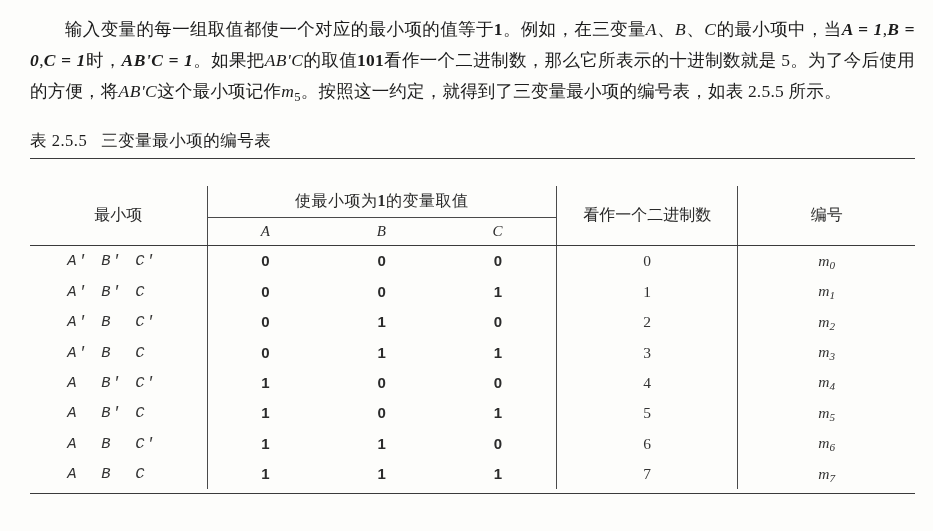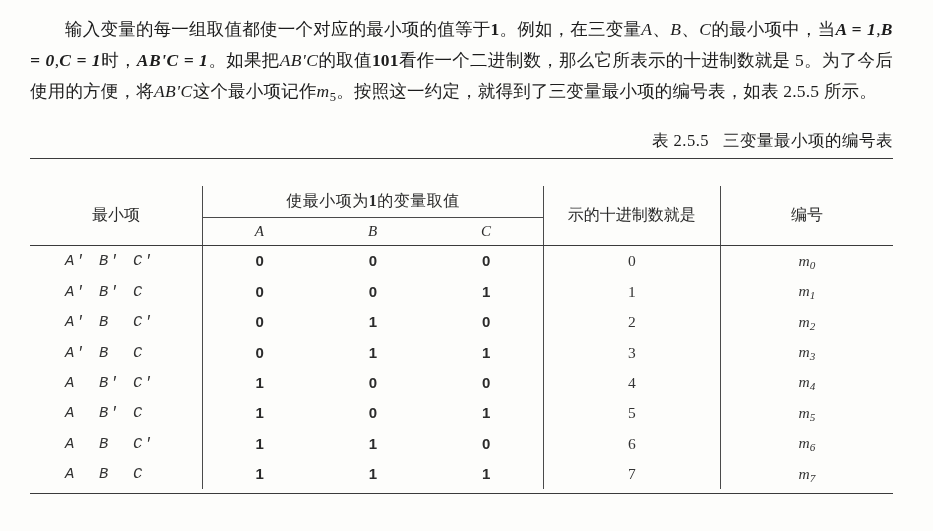--- a/index.html
+++ b/index.html
@@ -12,21 +12,21 @@
     background: #fdfdfb;
     font-family: "Liberation Serif", serif;
     color: #1a1a1a;
     overflow: hidden;
   }
   .page {
     position: relative;
     width: 933px;
     height: 467px;
     box-sizing: border-box;
-    padding: 14px 40px 0 30px;
+    padding: 14px 18px 0 30px;
   }
   .body-text {
     font-size: 17.5px;
     line-height: 1.78;
     text-align: justify;
     text-justify: inter-ideograph;
     letter-spacing: 0.2px;
     color: #1c1c1c;
   }
   .body-text p {
@@ -41,21 +41,21 @@
   .mb {
     font-weight: bold;
   }
   .sub {
     font-size: 0.72em;
     vertical-align: -0.28em;
     font-style: normal;
   }
   .table-caption {
     margin-top: 22px;
-    text-align: right;
+    text-align: left;
     font-size: 16.5px;
     letter-spacing: 0.5px;
     color: #1c1c1c;
   }
   .table-caption .cap-num {
     margin-right: 14px;
   }
   table.minterm {
     margin-top: 27px;
     width: 100%;
@@ -166,21 +166,21 @@
       <col class="hdr-col-vals">
       <col class="hdr-col-vals">
       <col class="hdr-col-vals">
       <col class="hdr-col-dec">
       <col class="hdr-col-num">
     </colgroup>
     <thead>
       <tr class="hdr-row1">
         <td rowspan="2" class="thick-under">最小项</td>
         <td colspan="3" class="vline-l vline-r sub-rule hdr-center-title"><span>使最小项为</span><span class="caption-inline-b">1</span><span>的变量取值</span></td>
-        <td rowspan="2" class="vline-r thick-under">示的十进制数就是</td>
+        <td rowspan="2" class="vline-r thick-under">看作一个二进制数</td>
         <td rowspan="2" class="thick-under">编号</td>
       </tr>
       <tr class="hdr-row2">
         <td class="vline-l thick-under mi">A</td>
         <td class="thick-under mi">B</td>
         <td class="vline-r thick-under mi">C</td>
       </tr>
     </thead>
     <tbody>
         <tr class="data-row">

